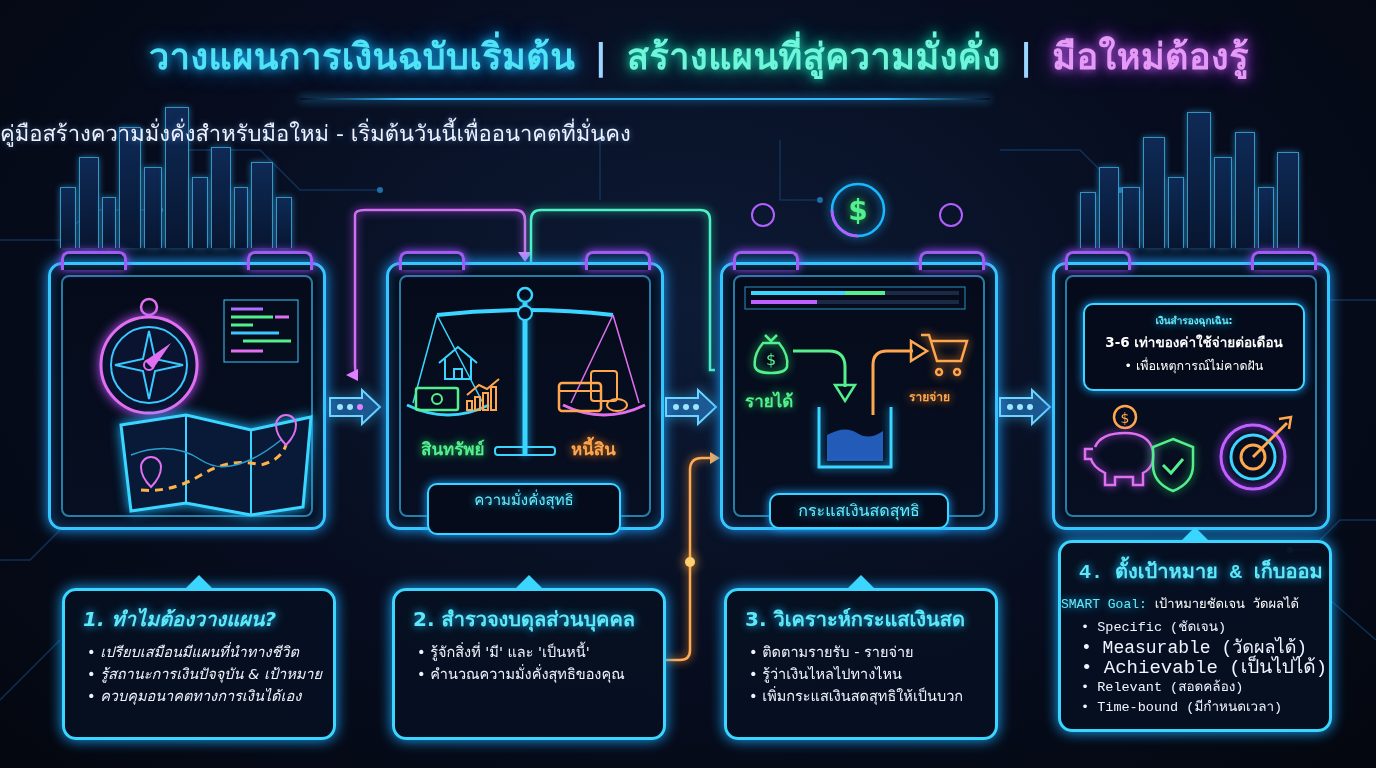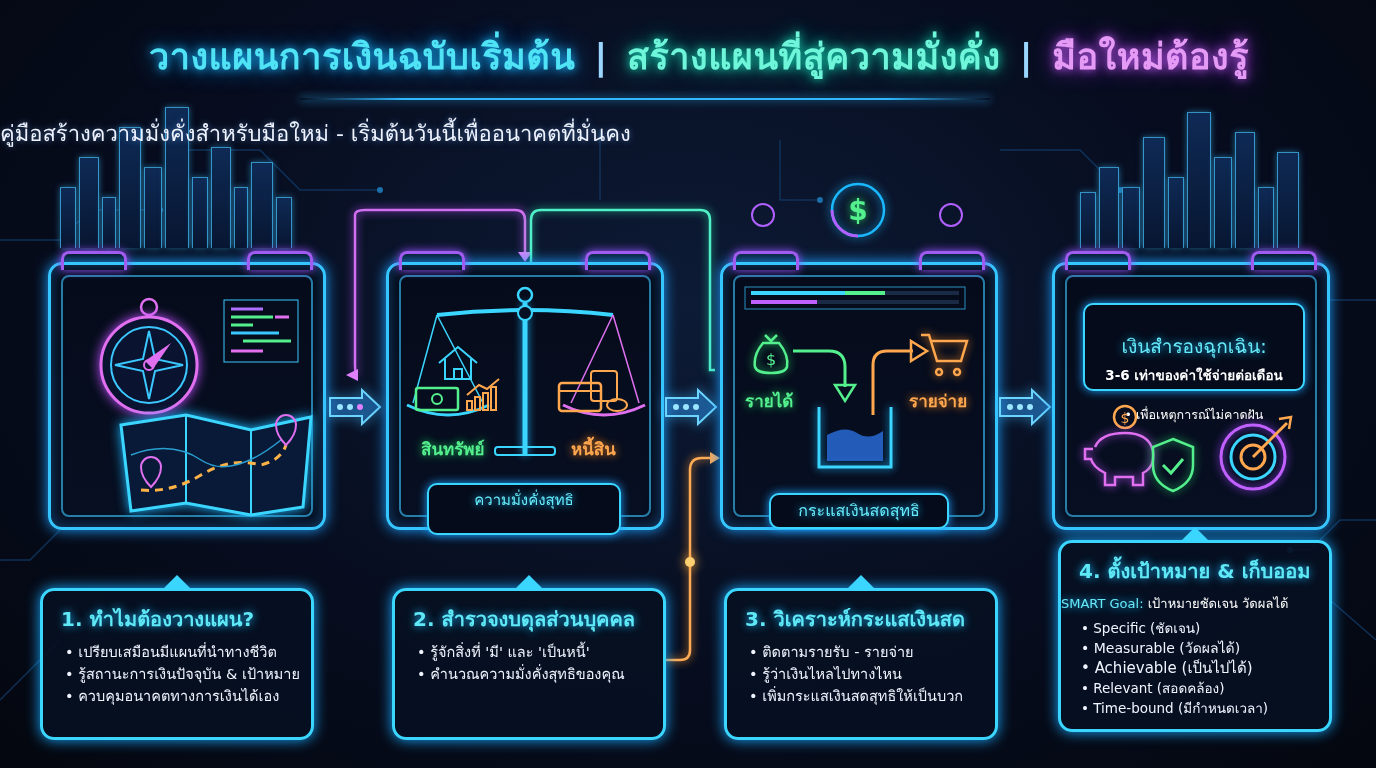--- a/index.html
+++ b/index.html
@@ -247,62 +247,62 @@
   <svg style="position:absolute;left:196px;top:66px" width="50" height="44">
     <path d="M2 4 H10 L18 30 H42 L48 10 H12 M20 38 a3 3 0 1 0 0.1 0 M38 38 a3 3 0 1 0 0.1 0" fill="none" stroke="#ffa74f" stroke-width="2.5" style="filter:drop-shadow(0 0 4px #e07a1e)"></path>
   </svg>
   <svg style="position:absolute;left:66px;top:70px" width="140" height="80">
     <path d="M4 16 H40 Q56 16 56 32 V52" stroke="#55f08e" stroke-width="3" fill="none"></path>
     <polygon points="46,50 66,50 56,66" fill="none" stroke="#55f08e" stroke-width="2.5"></polygon>
     <path d="M84 80 V30 Q84 16 98 16 H124" stroke="#ffa74f" stroke-width="3" fill="none"></path>
     <polygon points="122,6 138,16 122,26" fill="none" stroke="#ffa74f" stroke-width="2.5"></polygon>
   </svg>
   <div class="neon-g" style="position:absolute;left:22px;top:122px;font-size:17px;font-weight:bold;">รายได้</div>
-  <div class="neon-o" style="position:absolute;left:186px;top:122px;font-size:17px;font-weight:bold;font-family:Liberation Serif, serif;">รายจ่าย</div>
+  <div class="neon-o" style="position:absolute;left:186px;top:122px;font-size:12px;font-weight:bold;font-family:Liberation Serif, serif;">รายจ่าย</div>
   <svg style="position:absolute;left:94px;top:140px" width="76" height="70">
     <path d="M2 2 V62 H74 V2" fill="none" stroke="#3bd6ff" stroke-width="3" style="filter:drop-shadow(0 0 4px #1ab8ff)"></path>
     <path d="M10 30 Q28 20 40 28 T66 26 V56 H10Z" fill="#2a6fe0" opacity="0.8"></path>
   </svg>
   <div class="label-box neon-c" style="left:46px;top:228px;width:176px;height:32px;line-height:32px;font-size:16px;">กระแสเงินสดสุทธิ</div>
 </div>
 
 <svg class="arrow" style="left:998px;">
   <path d="M2 10 H34 V2 L52 19 L34 36 V28 H2 Z" fill="rgba(40,140,255,.25)" stroke="#6cd5ff" stroke-width="2" style="filter:drop-shadow(0 0 6px #3bb8ff)"></path>
   <circle cx="12" cy="19" r="3" fill="#9ae5ff"></circle>
     <circle cx="22" cy="19" r="3" fill="#9ae5ff"></circle>
     <circle cx="32" cy="19" r="3" fill="#9ae5ff"></circle>
 </svg>
 
 <div class="panel" style="left:1052px;">
   <div class="corner l"></div>
     <div class="corner r"></div>
   <div class="label-box" style="left:28px;top:38px;width:218px;height:84px;">
-    <div class="neon-c" style="font-size:19px;font-weight:normal;margin-top:26px;">เงินสำรองฉุกเฉิน:</div>
+    <div class="neon-c" style="font-size:10px;font-weight:bold;margin-top:8px;">เงินสำรองฉุกเฉิน:</div>
     <div style="font-size:13.5px;font-weight:bold;margin-top:3px;">3-6 เท่าของค่าใช้จ่ายต่อเดือน</div>
-    <div style="font-size:12.5px;margin-top:19px;">• <span>เพื่อเหตุการณ์ไม่คาดฝัน</span></div>
+    <div style="font-size:12.5px;margin-top:3px;">• <span>เพื่อเหตุการณ์ไม่คาดฝัน</span></div>
   </div>
   <svg style="position:absolute;left:26px;top:136px" width="80" height="90">
     <circle cx="44" cy="16" r="11" fill="none" stroke="#ffa74f" stroke-width="2.5"></circle>
     <text x="44" y="22" text-anchor="middle" font-size="14" fill="#ffa74f" font-family="DejaVu Sans, sans-serif">$</text>
     <path d="M14 46 Q20 32 44 32 Q68 32 72 50 Q74 66 62 72 V84 H52 V76 H34 V84 H24 V72 Q12 66 10 58 H4 V48 H12" fill="none" stroke="#e070f0" stroke-width="2.5" style="filter:drop-shadow(0 0 4px #c050ff)"></path>
   </svg>
   <svg style="position:absolute;left:94px;top:172px" width="48" height="56">
     <path d="M24 2 L44 10 V28 Q44 46 24 54 Q4 46 4 28 V10Z" fill="none" stroke="#55f08e" stroke-width="2.5" style="filter:drop-shadow(0 0 4px #22c060)"></path>
     <path d="M14 28 L22 36 L34 22" fill="none" stroke="#55f08e" stroke-width="3"></path>
   </svg>
   <svg style="position:absolute;left:158px;top:148px" width="90" height="80">
     <circle cx="40" cy="44" r="32" fill="none" stroke="#c060ff" stroke-width="3" style="filter:drop-shadow(0 0 4px #a040ff)"></circle>
     <circle cx="40" cy="44" r="22" fill="none" stroke="#3bd6ff" stroke-width="3"></circle>
     <circle cx="40" cy="44" r="12" fill="none" stroke="#ffa74f" stroke-width="3"></circle>
     <line x1="40" y1="44" x2="74" y2="10" stroke="#ffa74f" stroke-width="3"></line>
     <path d="M66 6 L78 4 L76 16" fill="none" stroke="#ffa74f" stroke-width="2.5"></path>
   </svg>
 </div>
 
-<div class="card" style="left:40px;">
+<div class="card" style="left:62px;font-style:italic;">
   <h3>1. ทำไมต้องวางแผน?</h3>
   <ul>
     <li>เปรียบเสมือนมีแผนที่นำทางชีวิต</li>
     <li>รู้สถานะการเงินปัจจุบัน &amp; เป้าหมาย</li>
     <li>ควบคุมอนาคตทางการเงินได้เอง</li>
   </ul>
 </div>
 
 <div class="card" style="left:392px;">
   <h3>2. สำรวจงบดุลส่วนบุคคล</h3>
@@ -314,26 +314,26 @@
 
 <div class="card" style="left:724px;">
   <h3>3. วิเคราะห์กระแสเงินสด</h3>
   <ul>
     <li>ติดตามรายรับ - รายจ่าย</li>
     <li>รู้ว่าเงินไหลไปทางไหน</li>
     <li>เพิ่มกระแสเงินสดสุทธิให้เป็นบวก</li>
   </ul>
 </div>
 
-<div class="card" style="left:1058px;top:540px;height:186px;">
+<div class="card" style="left:1058px;top:540px;height:186px;font-family:Liberation Mono, monospace;">
   <h3>4. ตั้งเป้าหมาย &amp; เก็บออม</h3>
   <div style="font-size:13px;white-space:nowrap;">
     <span class="neon-c">SMART Goal:</span>
     <span>เป้าหมายชัดเจน วัดผลได้</span>
   </div>
   <ul style="padding-left:20px;margin-top:4px;">
     <li style="font-size:13.5px;line-height:20px;">Specific (ชัดเจน)</li>
-    <li style="font-size:14px;line-height:20px;">Measurable (วัดผลได้)</li>
-    <li style="font-size:15px;line-height:20px;">Achievable (เป็นไปได้)</li>
+    <li style="font-size:18px;line-height:20px;">Measurable (วัดผลได้)</li>
+    <li style="font-size:19px;line-height:20px;">Achievable (เป็นไปได้)</li>
     <li style="font-size:13.5px;line-height:20px;">Relevant (สอดคล้อง)</li>
     <li style="font-size:13.5px;line-height:20px;">Time-bound (มีกำหนดเวลา)</li>
   </ul>
 </div>
 
 </body></html>

